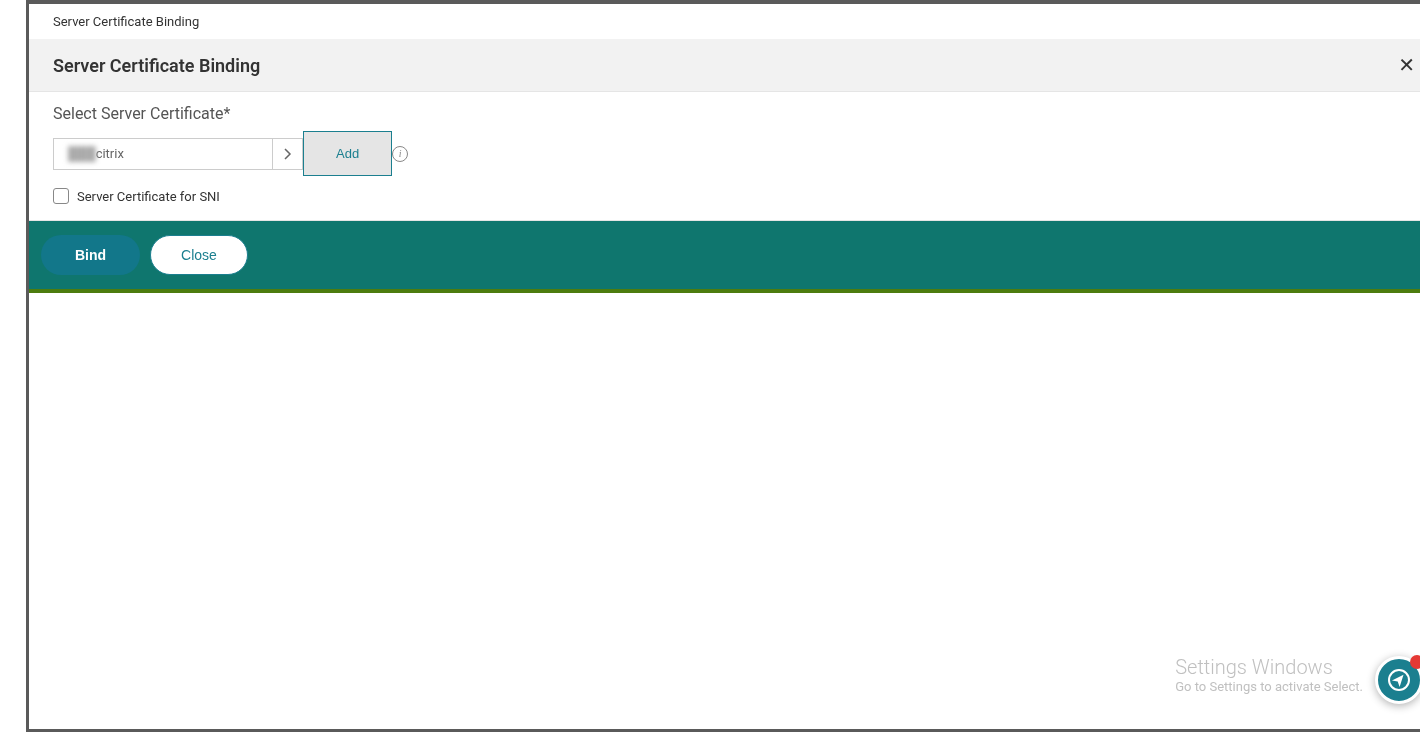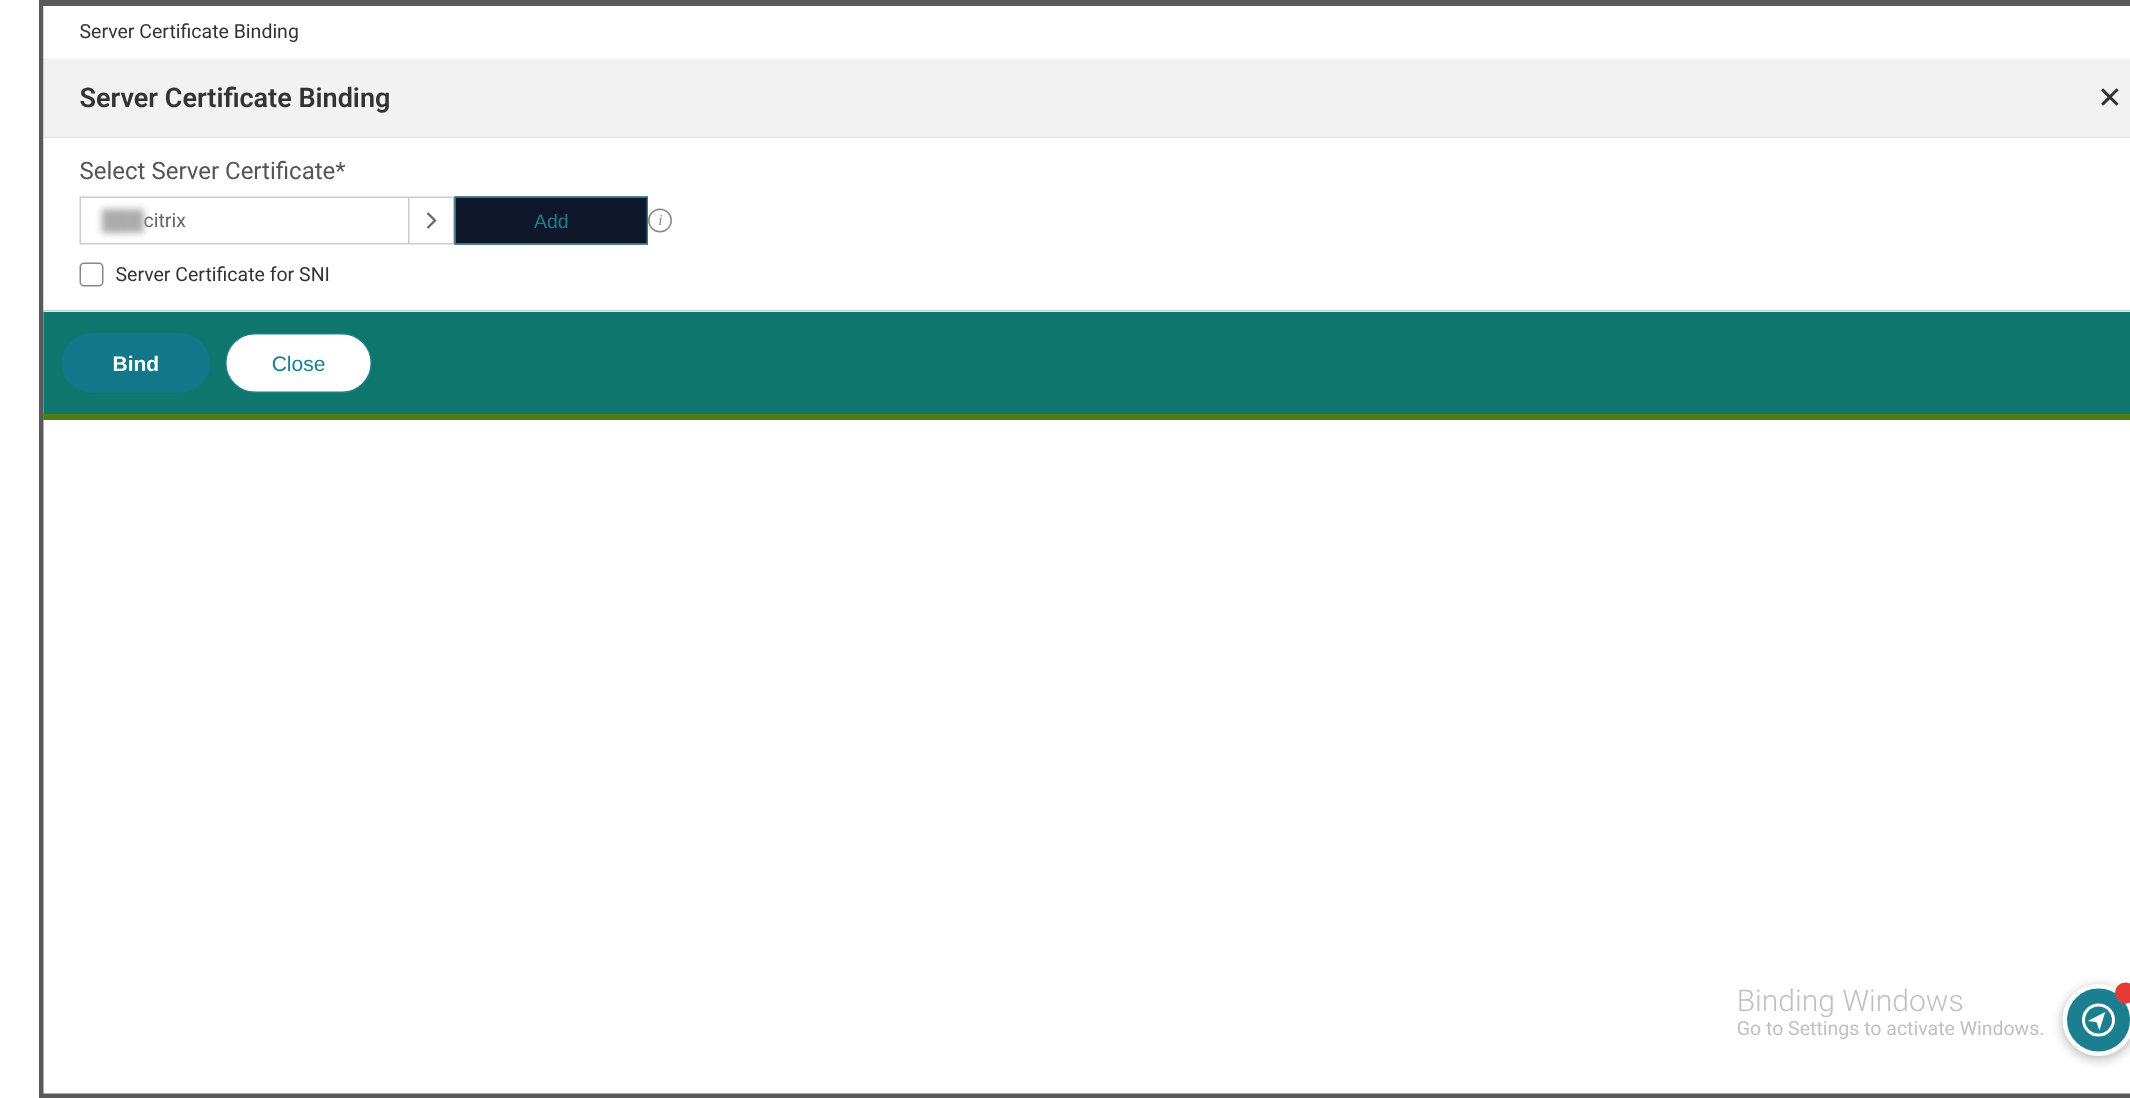--- a/index.html
+++ b/index.html
@@ -84,25 +84,25 @@
       width: 30px;
       display: flex;
       align-items: center;
       justify-content: center;
       border-left: 1px solid #ccc;
       cursor: pointer;
       color: #666;
     }
     .add-btn {
       border: 1px solid #1b7f8f;
-      background: #0f172a;
+      background: #e5e5e5;
       color: #1b7f8f;
       font-size: 13px;
-      padding: 0 52px;
-      height: 32px;
+      padding: 0 32px;
+      height: 45px;
       cursor: pointer;
       font-weight: 500;
     }
     .info-icon {
       width: 16px;
       height: 16px;
       border: 1.5px solid #888;
       border-radius: 50%;
       display: flex;
       align-items: center;
@@ -231,22 +231,22 @@
       <span>Server Certificate for SNI</span>
     </div>
   </div>
 
   <div class="footer-bar">
     <button class="btn-primary">Bind</button>
     <button class="btn-secondary">Close</button>
   </div>
 
   <div class="watermark">
-    <div class="watermark-title">Binding Windows</div>
-    <div class="watermark-text">Go to Settings to activate Windows.</div>
+    <div class="watermark-title">Settings Windows</div>
+    <div class="watermark-text">Go to Settings to activate Select.</div>
   </div>
 
   <div class="fab">
     <svg width="24" height="24" viewBox="0 0 24 24">
       <circle cx="12" cy="12" r="10" fill="none" stroke="#fff" stroke-width="2"></circle>
       <path d="M12 5 L17 17 L12 14 L7 17 Z" fill="#fff" transform="rotate(40 12 12)"></path>
     </svg>
     <div class="fab-badge"></div>
   </div>
 </div>

